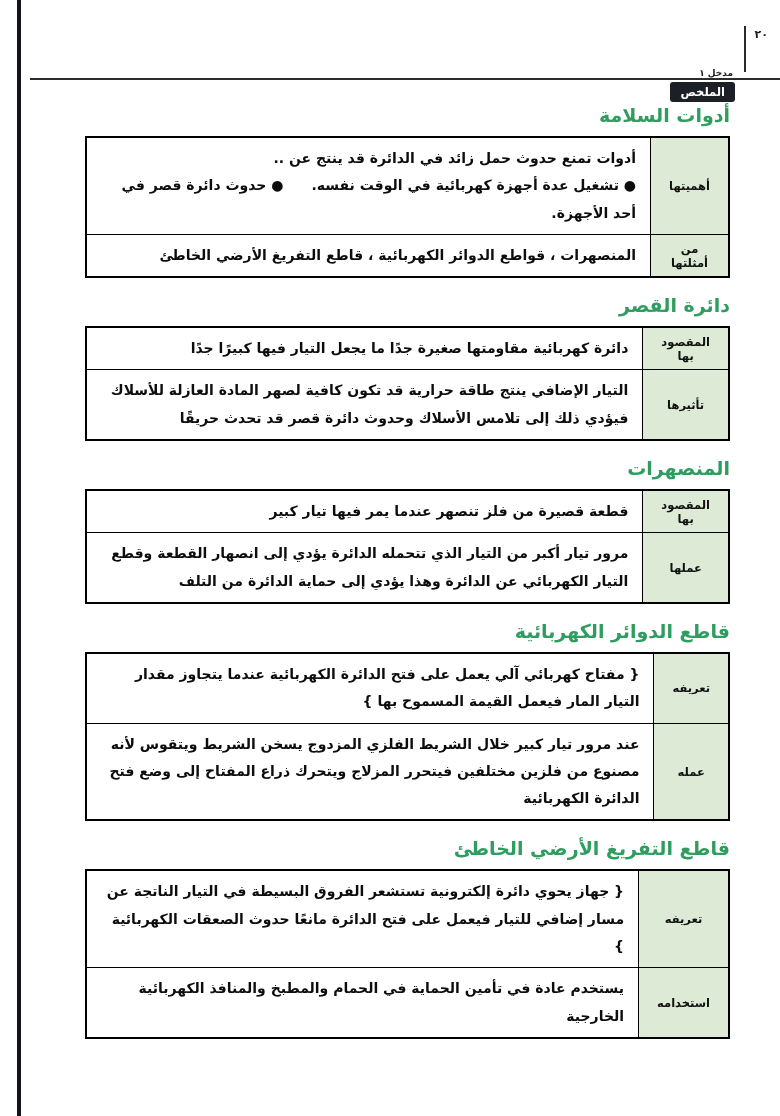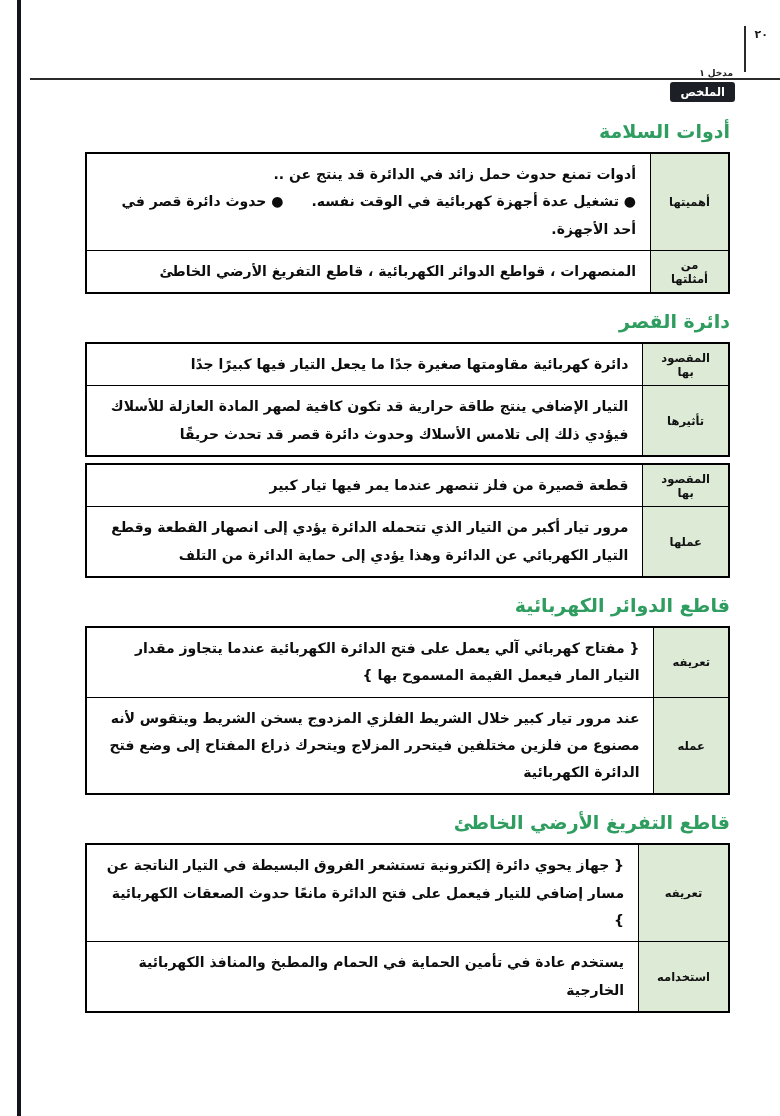--- a/index.html
+++ b/index.html
@@ -40,21 +40,21 @@
   }
 
   
   .rule {
     position:absolute; top:78px; left:30px; right:0; height:2px;
     background:#2b2b2b;
   }
 
   
   .content {
-    position:absolute; top:112px; right:50px; width:645px;
+    position:absolute; top:96px; right:50px; width:645px;
   }
   .sec-title {
     color:var(--heading-green, #2e9d5f);
     font-size:19px; font-weight:bold;
     text-align:right;
     margin:16px 0 10px 0;
   }
   .sec:first-child .sec-title { margin-top:8px; }
   .tbl {
     width:100%; border-collapse:collapse; border:2px solid #000;
@@ -120,20 +120,21 @@
         </tr>
         <tr>
           <td class="lbl">تأثيرها</td>
           <td class="val">التيار الإضافي ينتج طاقة حرارية قد تكون كافية لصهر المادة العازلة للأسلاك فيؤدي ذلك إلى تلامس الأسلاك وحدوث دائرة قصر قد تحدث حريقًا</td>
         </tr>
       </tbody>
         </table>
     </section>
 
     <section class="sec">
+      <h2 class="sec-title">المنصهرات</h2>
       <table class="tbl">
           <tbody>
         <tr>
           <td class="lbl">المقصود بها</td>
           <td class="val">قطعة قصيرة من فلز تنصهر عندما يمر فيها تيار كبير</td>
         </tr>
         <tr>
           <td class="lbl">عملها</td>
           <td class="val">مرور تيار أكبر من التيار الذي تتحمله الدائرة يؤدي إلى انصهار القطعة وقطع التيار الكهربائي عن الدائرة وهذا يؤدي إلى حماية الدائرة من التلف</td>
         </tr>

